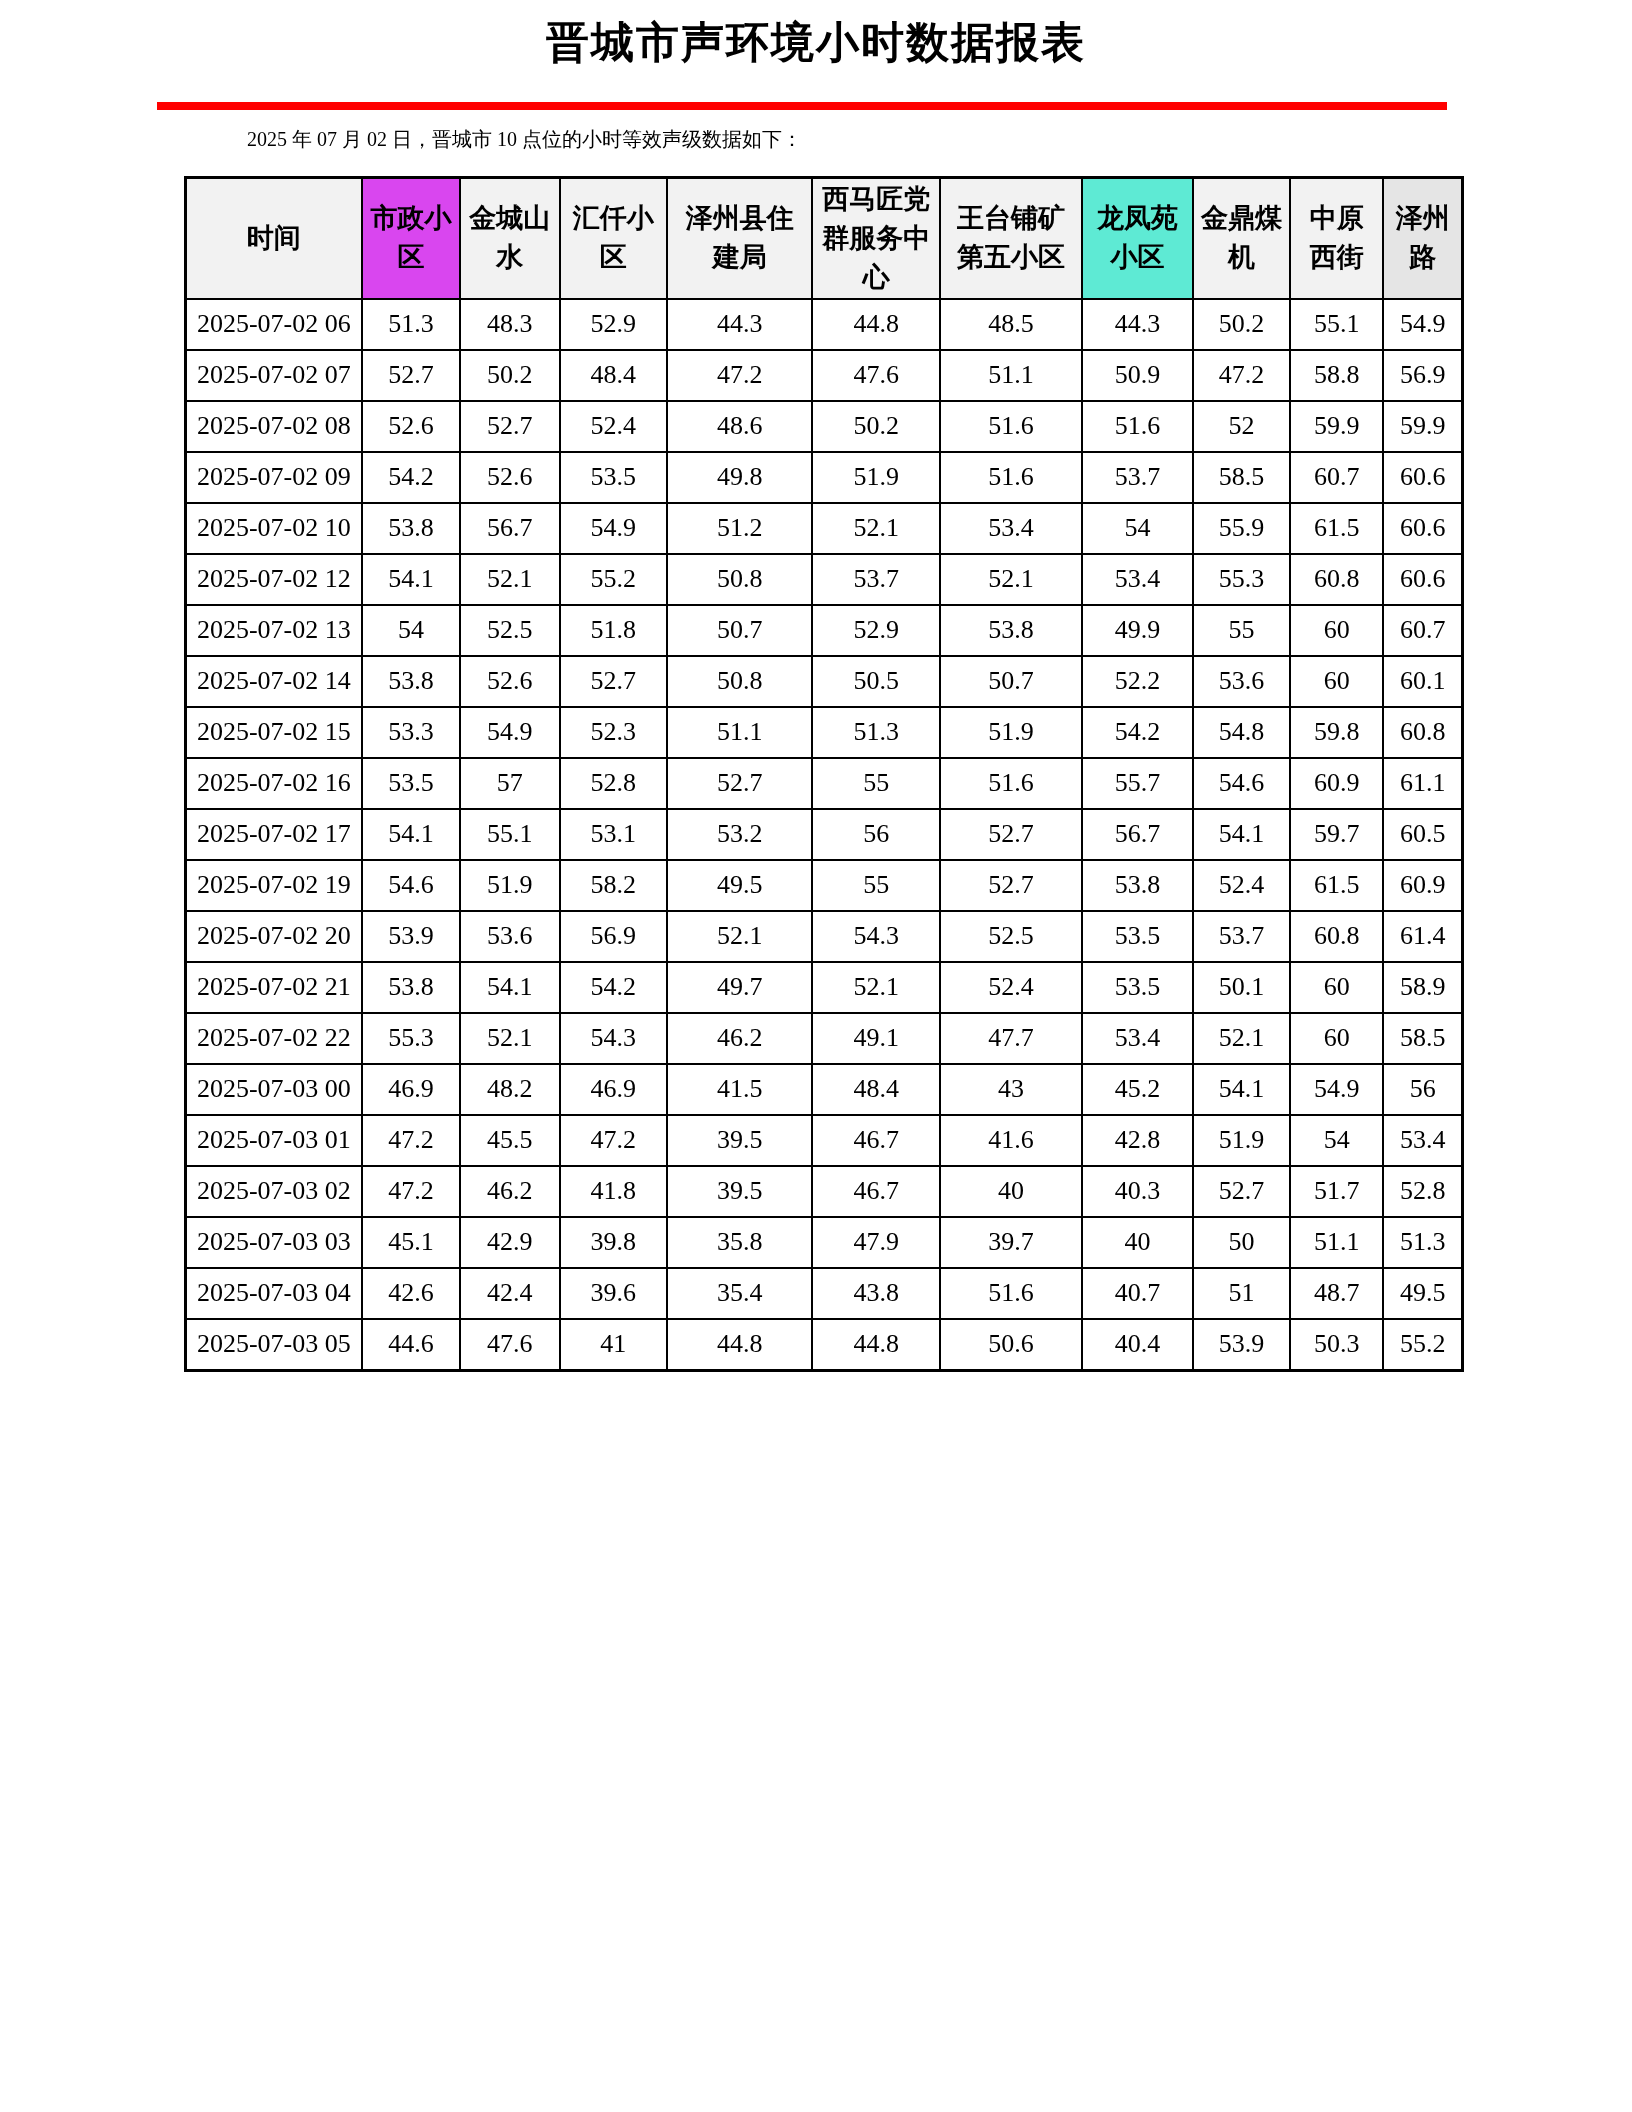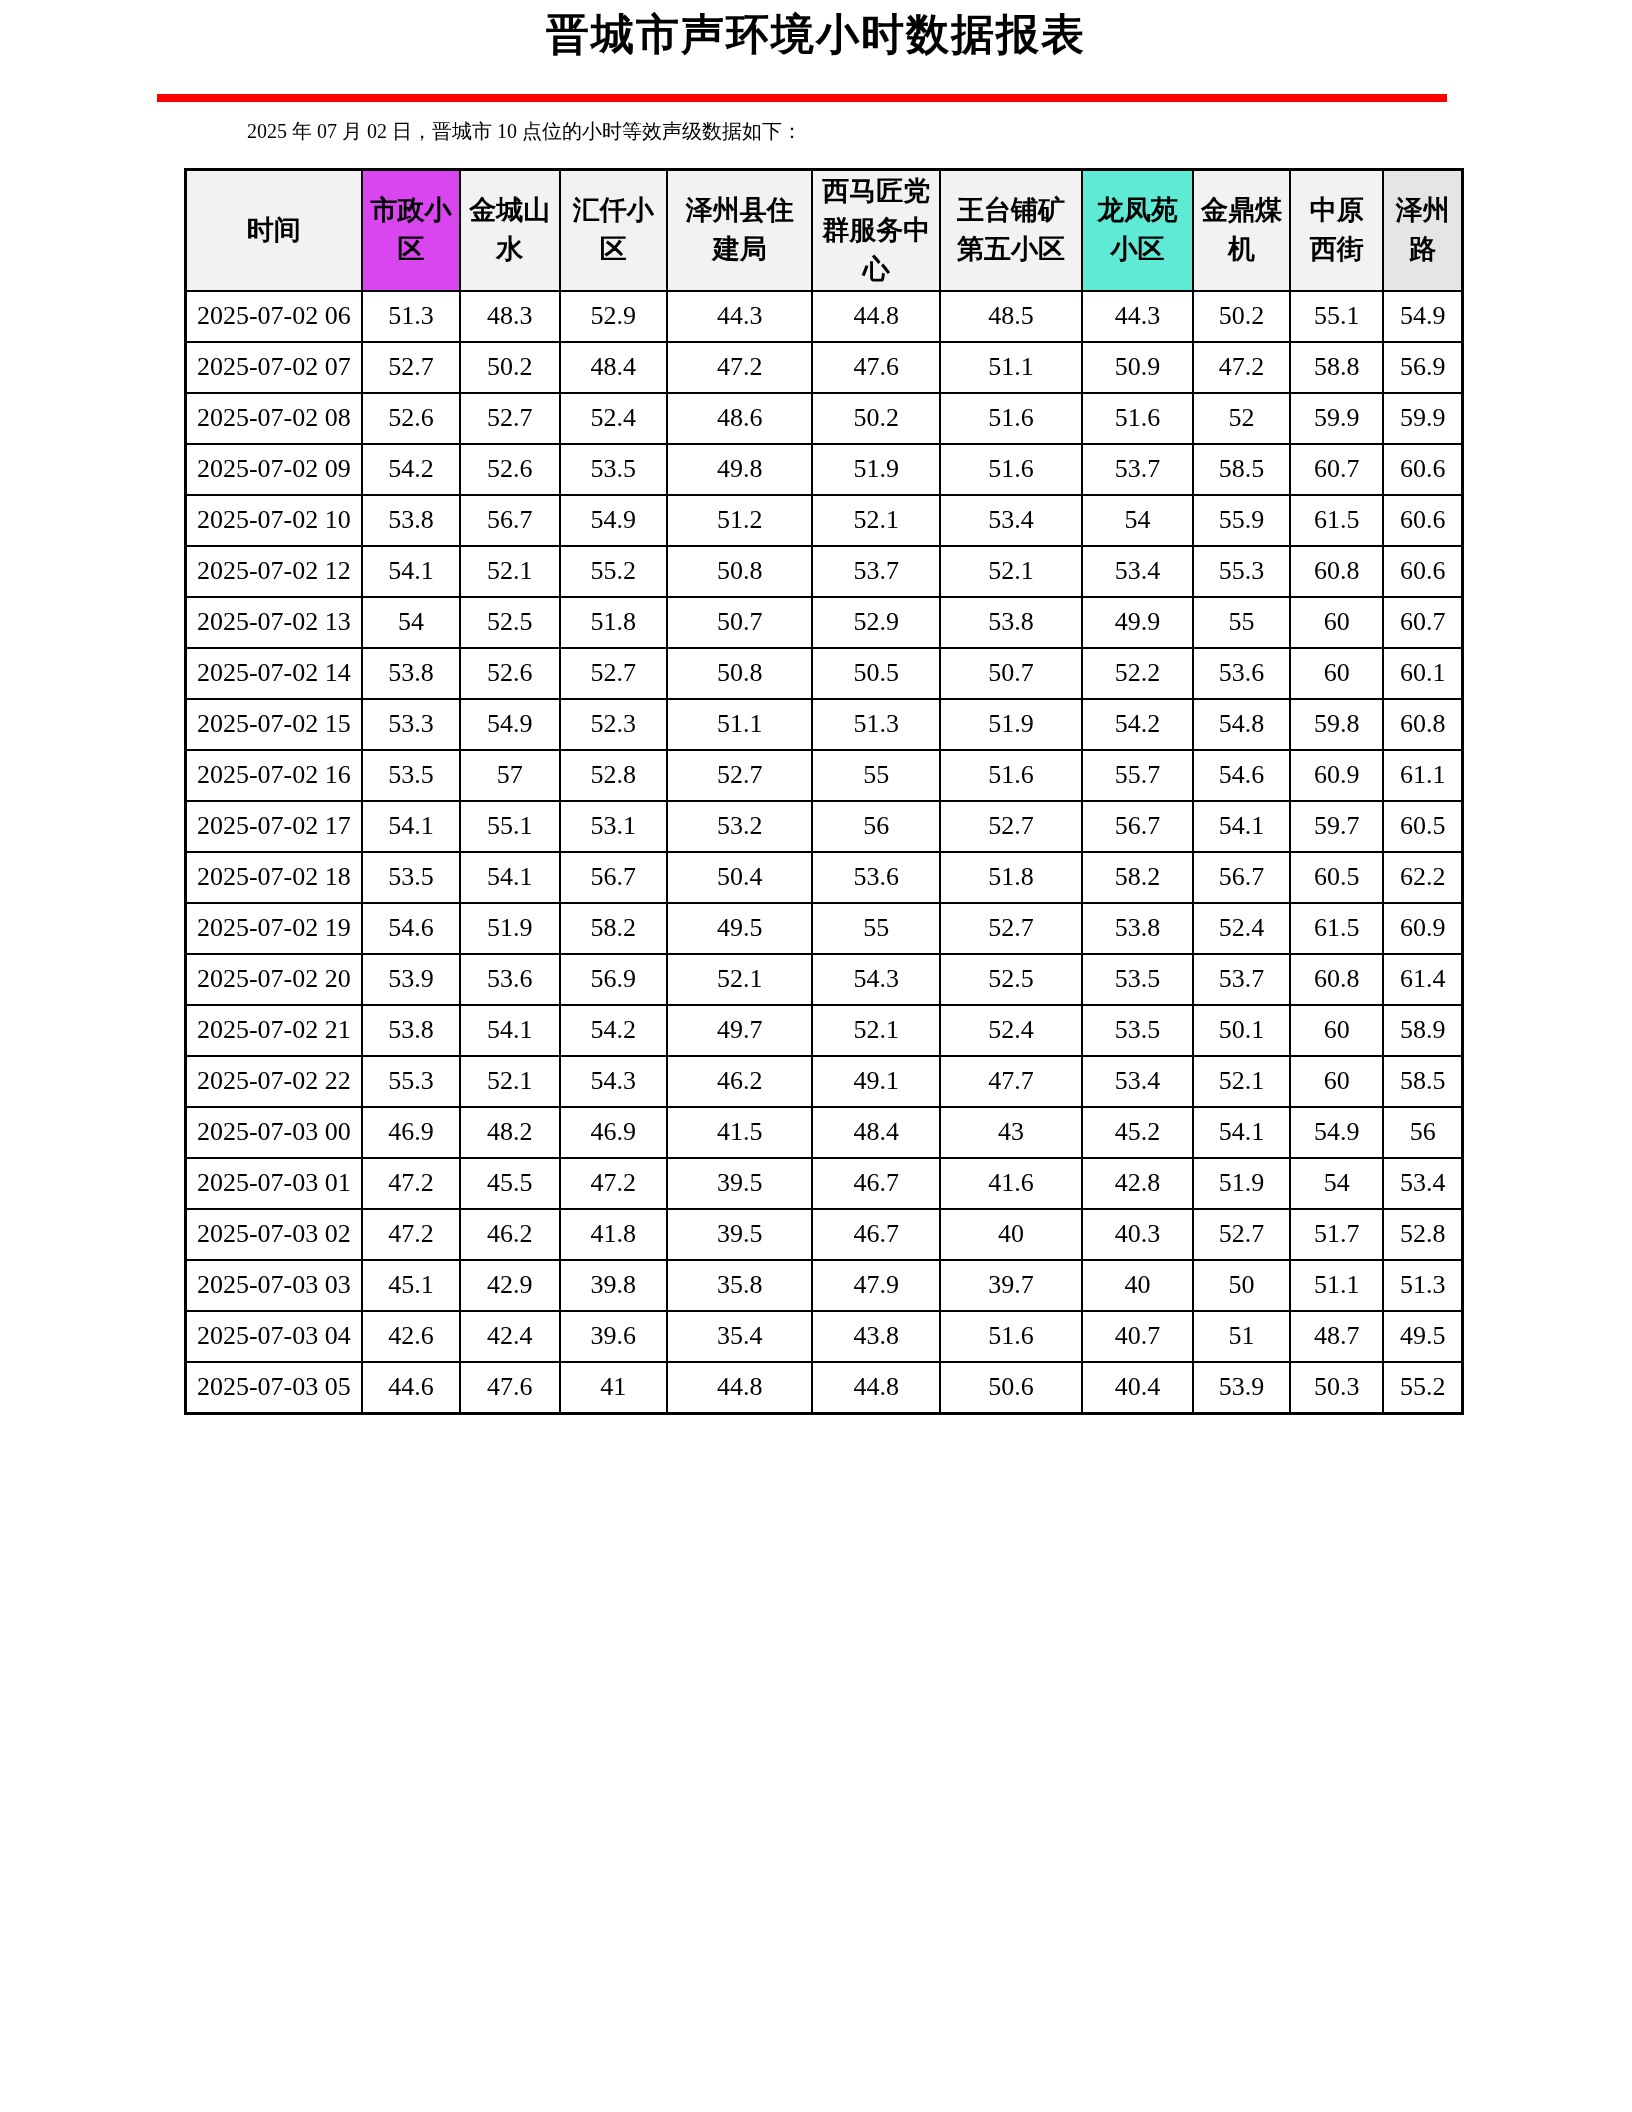--- a/index.html
+++ b/index.html
@@ -6,21 +6,21 @@
   .page {
     position:relative;
     width:1632px;
     height:2112px;
     background:#ffffff;
     font-family:"Liberation Serif","DejaVu Serif",serif;
     color:#000;
     overflow:hidden;
   }
   .title {
-    margin:8px;
+    margin:16px;
     text-align:center;
     font-size:43px;
     font-weight:bold;
     letter-spacing:2px;
     line-height:1.25;
   }
   .rule {
     width:1290px;
     height:8px;
     margin:32px 0 0 157px;
@@ -235,33 +235,20 @@
           <td>53.1</td>
           <td>53.2</td>
           <td>56</td>
           <td>52.7</td>
           <td>56.7</td>
           <td>54.1</td>
           <td>59.7</td>
           <td>60.5</td>
         </tr>
         <tr>
-          <td>2025-07-02 18</td>
-          <td>53.5</td>
-          <td>54.1</td>
-          <td>56.7</td>
-          <td>50.4</td>
-          <td>53.6</td>
-          <td>51.8</td>
-          <td>58.2</td>
-          <td>56.7</td>
-          <td>60.5</td>
-          <td>62.2</td>
-        </tr>
-        <tr>
           <td>2025-07-02 19</td>
           <td>54.6</td>
           <td>51.9</td>
           <td>58.2</td>
           <td>49.5</td>
           <td>55</td>
           <td>52.7</td>
           <td>53.8</td>
           <td>52.4</td>
           <td>61.5</td>

